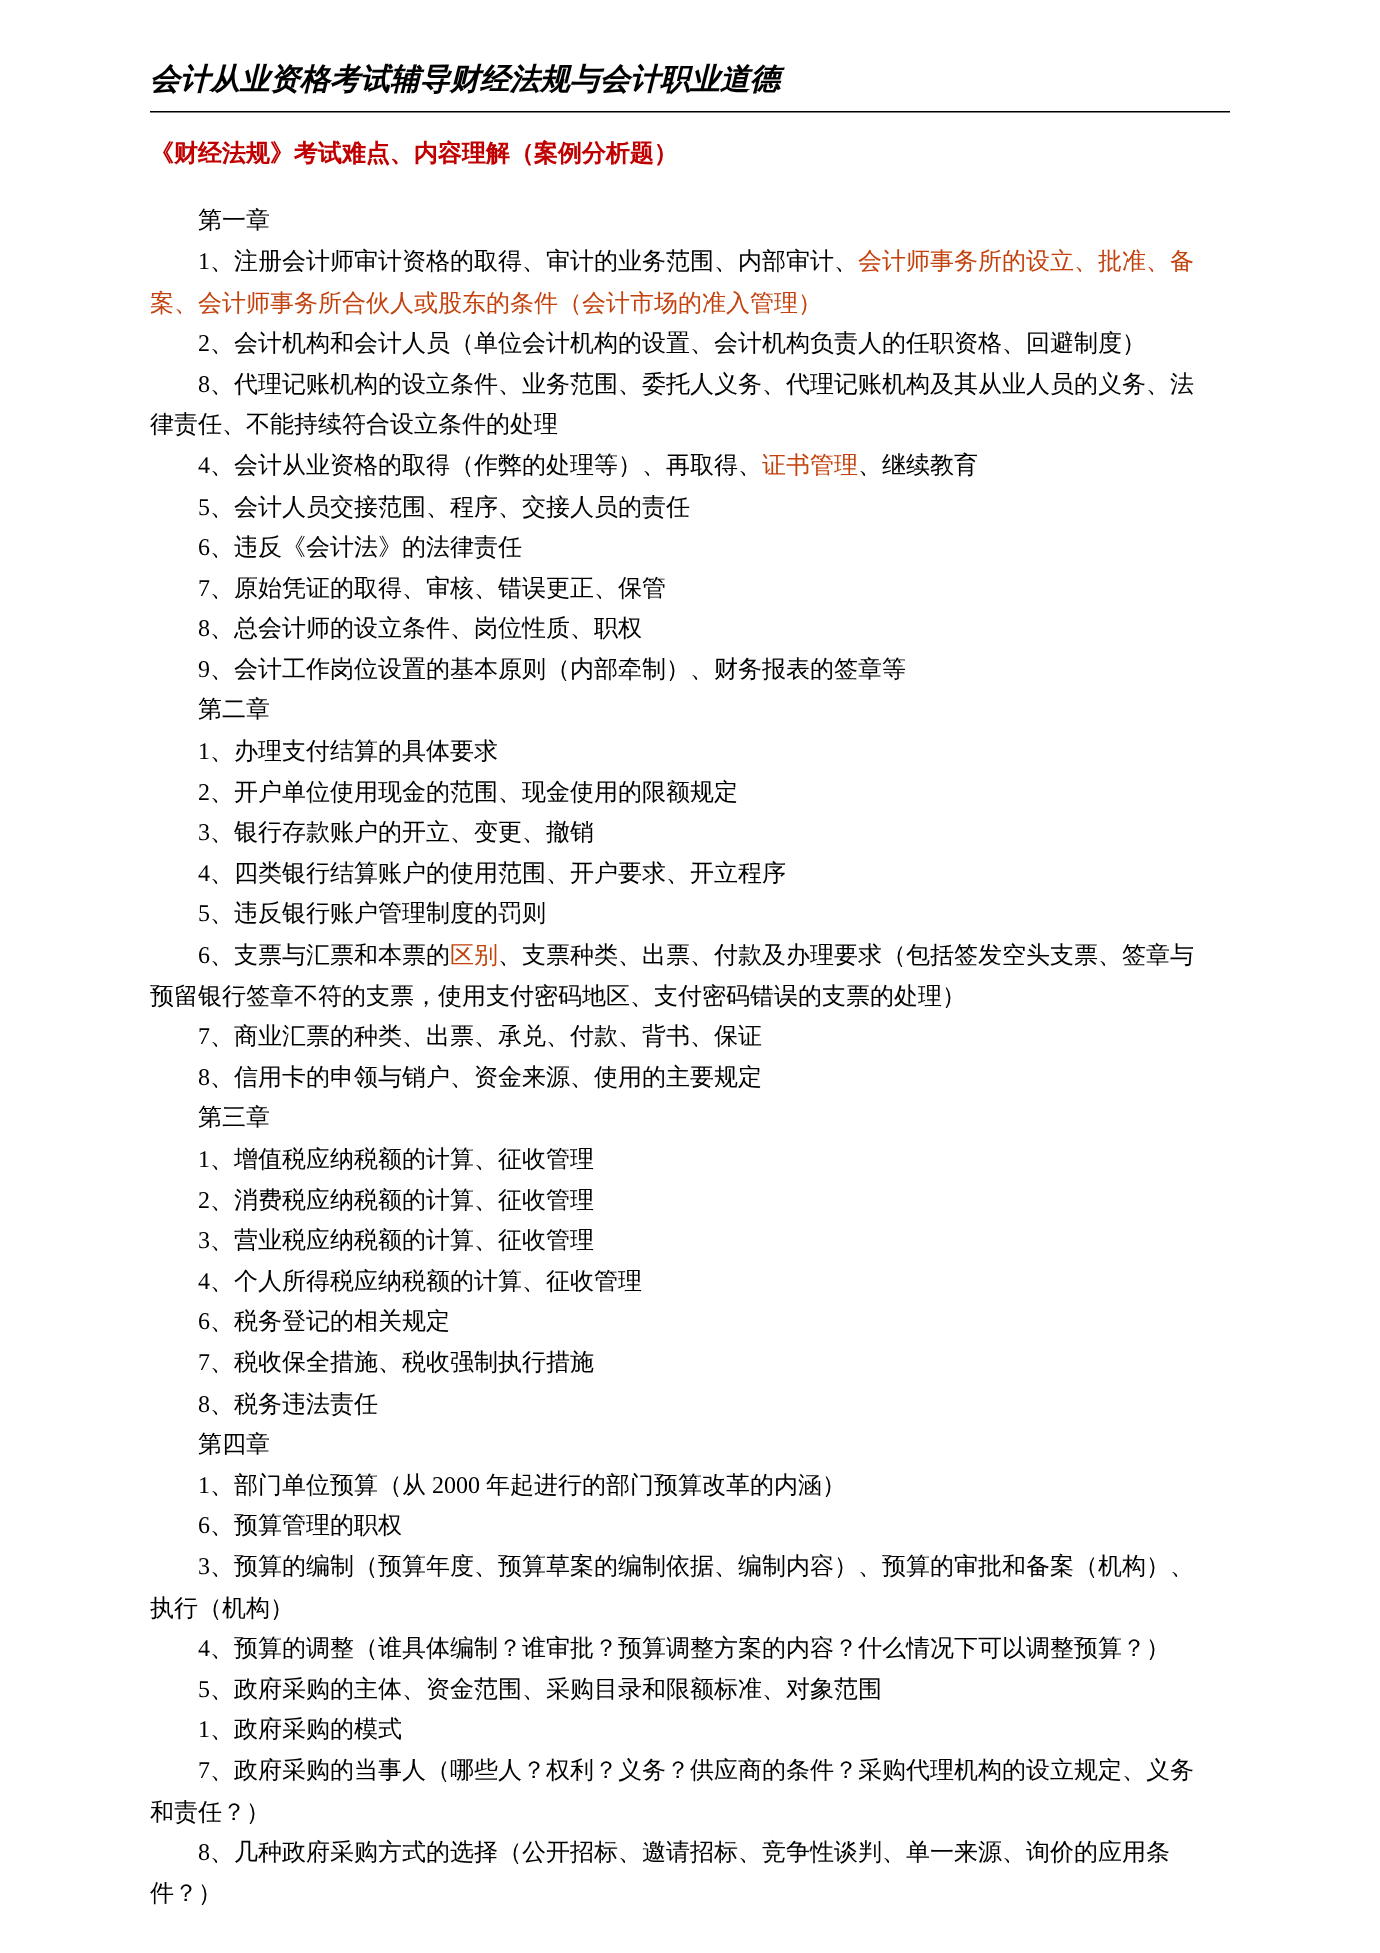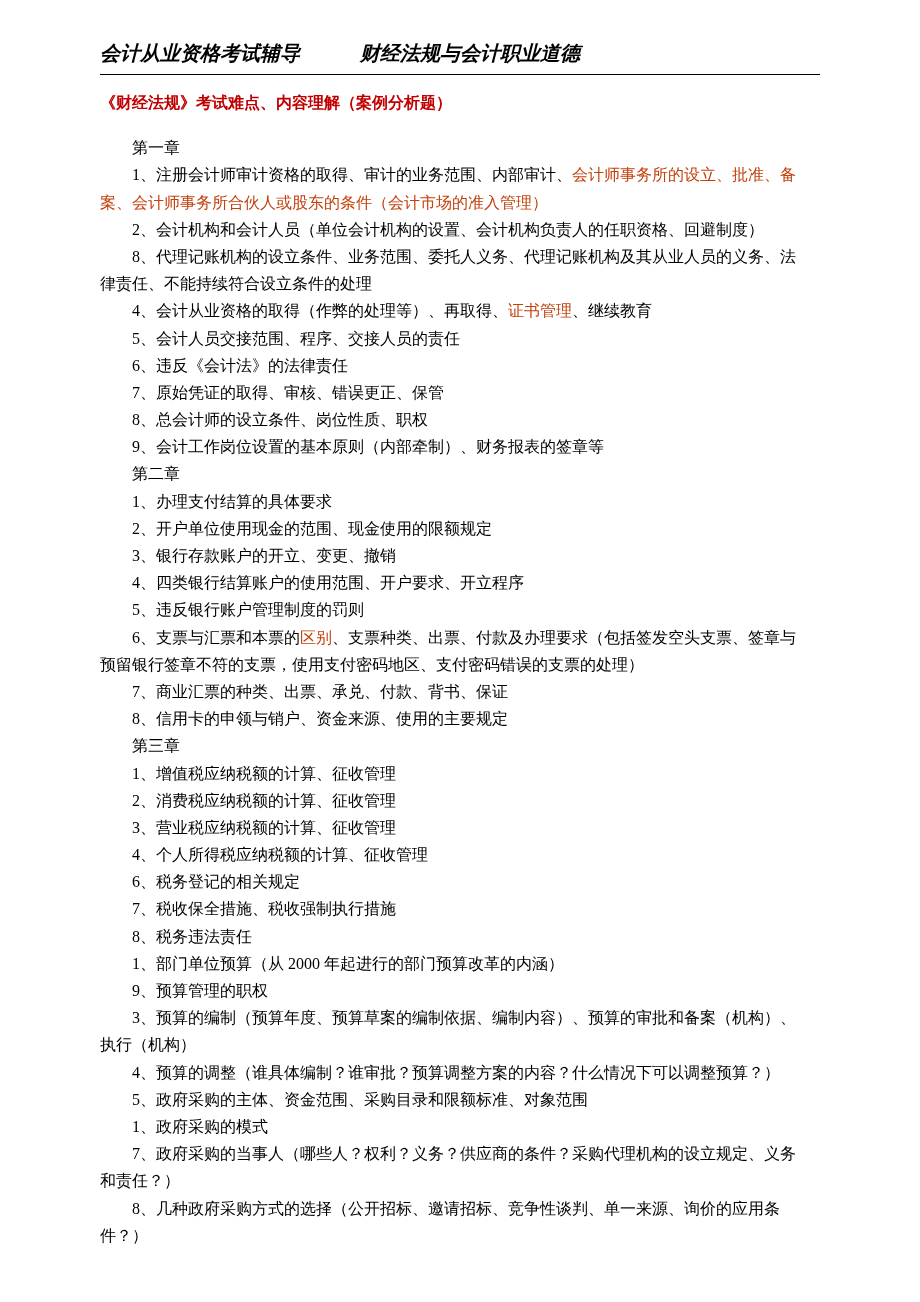--- a/index.html
+++ b/index.html
@@ -7,21 +7,20 @@
       background: #fff;
       font-family: "SimSun", "宋体", serif;
       font-size: 16px;
       line-height: 1.7;
       color: #000;
       width: 920px;
       padding: 36px 100px 30px 100px;
     }
     .header {
       display: flex;
-      gap: 60px;
       font-weight: bold;
       font-style: italic;
       font-family: "KaiTi", "楷体", serif;
       font-size: 20px;
       border-bottom: 1.5px solid #000;
       padding-bottom: 4px;
       margin-bottom: 14px;
     }
     .title {
       text-align: left;
@@ -77,22 +76,23 @@
     <div class="para"><span>7、商业汇票的种类、出票、承兑、付款、背书、保证</span></div>
     <div class="para"><span>8、信用卡的申领与销户、资金来源、使用的主要规定</span></div>
     <div class="para"><span>第三章</span></div>
     <div class="para"><span>1、增值税应纳税额的计算、征收管理</span></div>
     <div class="para"><span>2、消费税应纳税额的计算、征收管理</span></div>
     <div class="para"><span>3、营业税应纳税额的计算、征收管理</span></div>
     <div class="para"><span>4、个人所得税应纳税额的计算、征收管理</span></div>
     <div class="para"><span>6、税务登记的相关规定</span></div>
     <div class="para"><span>7、税收保全措施、税收强制执行措施</span></div>
     <div class="para"><span>8、税务违法责任</span></div>
+    <div class="para"><span>第四章</span></div>
     <div class="para"><span>1、部门单位预算（从 2000 年起进行的部门预算改革的内涵）</span></div>
-    <div class="para"><span>9、预算管理的职权</span></div>
+    <div class="para"><span>6、预算管理的职权</span></div>
     <div class="para"><span>3、预算的编制（预算年度、预算草案的编制依据、编制内容）、预算的审批和备案（机构）、</span></div>
     <div class="no-indent"><span>执行（机构）</span></div>
     <div class="para"><span>4、预算的调整（谁具体编制？谁审批？预算调整方案的内容？什么情况下可以调整预算？）</span></div>
     <div class="para"><span>5、政府采购的主体、资金范围、采购目录和限额标准、对象范围</span></div>
     <div class="para"><span>1、政府采购的模式</span></div>
     <div class="para"><span>7、政府采购的当事人（哪些人？权利？义务？供应商的条件？采购代理机构的设立规定、义务</span></div>
     <div class="no-indent"><span>和责任？）</span></div>
     <div class="para"><span>8、几种政府采购方式的选择（公开招标、邀请招标、竞争性谈判、单一来源、询价的应用条</span></div>
     <div class="no-indent"><span>件？）</span></div>
   </div>

